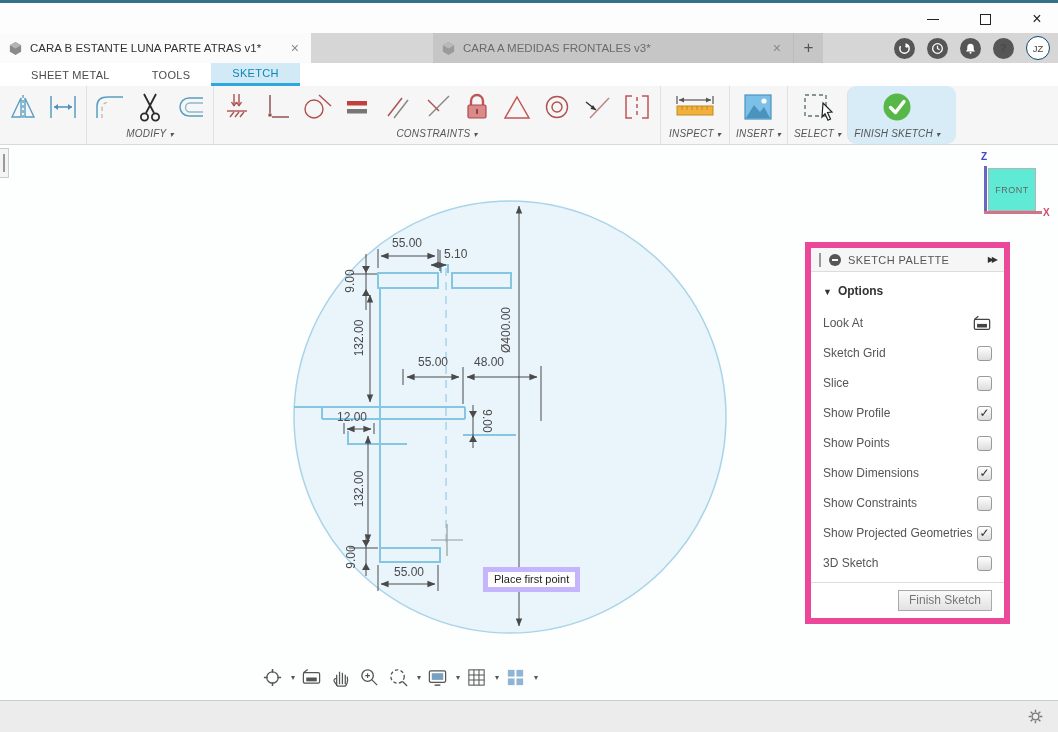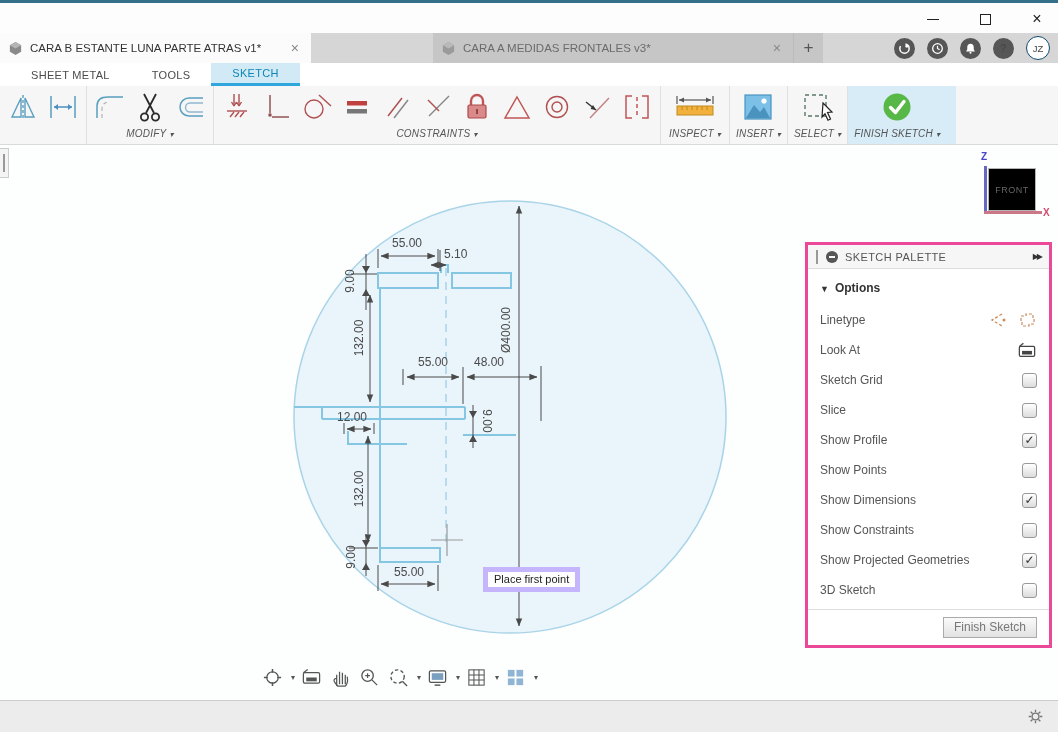--- a/index.html
+++ b/index.html
@@ -37,49 +37,49 @@
   .rtab.active { background:#d2eaf6; color:#0d86b8; border-bottom:3px solid #2fa7dc; }
 
   
   .ribbon { height:59px; background:#f6f6f6; border-bottom:1px solid #d9d9d9; display:flex; align-items:stretch; }
   .rgroup { display:flex; flex-direction:column; justify-content:space-between; padding:3px 6px 2px 6px; }
   .rgroup + .rgroup { border-left:1px solid #e0e0e0; }
   .ricons { display:flex; align-items:center; gap:6px; }
   .rbtn { width:34px; height:36px; display:flex; align-items:center; justify-content:center; }
   .rlabel { font-size:10px; color:#555; text-align:center; height:14px; letter-spacing:.2px; white-space:nowrap;font-style:italic; }
   .rlabel .caret { font-size:8px; color:#555; margin-left:3px; }
-  .rgroup.finish { background:#d7ecf7; padding-right:16px; }
+  .rgroup.finish { background:#d7ecf7; padding-right:16px;border-radius:9px; }
 
   
   .canvas { position:relative; width:1058px; height:555px; background:#fdfefe; }
   .sketchsvg { position:absolute; left:0; top:0; }
   svg text { font-family:"Liberation Sans", sans-serif; font-size:12px; fill:#4a4a4a; }
   .lefthandle { position:absolute; left:0; top:3px; width:9px; height:30px; background:#f4f4f4;
                 border:1px solid #ccc; border-left:none; }
   .lefthandle::after { content:""; position:absolute; left:3px; top:5px; width:2px; height:18px; background:#999; }
 
   .viewcube { position:absolute; left:975px; top:8px; width:75px; height:72px; }
-  .vc-face { position:absolute; left:13px; top:15px; width:48px; height:43px; background:#000000;
+  .vc-face { position:absolute; left:13px; top:15px; width:48px; height:43px; background:#5eead4;
              border:1px solid #b5b5b5; display:flex; align-items:center; justify-content:center;
              font-size:9px; color:#666; letter-spacing:.5px; }
   .vc-z { position:absolute; left:9px; top:13px; width:3px; height:47px; background:#6868c0; }
   .vc-x { position:absolute; left:9px; top:58px; width:58px; height:3px; background:#cc7788; }
   .vc-zlbl { position:absolute; left:6px; top:-2px; color:#4646c8; font-size:10px; font-weight:bold; }
   .vc-xlbl { position:absolute; left:68px; top:54px; color:#d44a6a; font-size:10px; font-weight:bold; }
 
   .tooltip { position:absolute; left:483px; top:422px; background:#fdfdfd; border:5px solid #c4b5fd;
              font-size:11px; color:#222; padding:1px 6px 2px 6px; white-space:nowrap; }
 
   .navbar { position:absolute; left:260px; top:520px; display:flex; align-items:center; gap:4px; }
   .navbtn { display:flex; align-items:center; padding:2px 2px; }
   .navcaret { font-size:8px; color:#555; margin-left:2px; }
 
   
-  .palette { position:absolute; left:805px; top:97px; width:247px; background:#fff;
-             border:3px solid #ec4899; }
+  .palette { position:absolute; left:805px; top:97px; width:205px; background:#fff;
+             border:6px solid #ec4899; }
   .pal-head { height:24px; background:#f6f6f6; border-bottom:1px solid #ddd; display:flex;
               align-items:center; padding:0 8px; font-size:11px; color:#555; letter-spacing:.4px; }
   .pal-grip { width:2px; height:14px; border-left:2px solid #999; border-right:0; margin-right:8px; }
   .pal-dot { width:12px; height:12px; border-radius:50%; background:#555; margin-right:7px; position:relative; }
   .pal-dot::after { content:""; position:absolute; left:3px; top:5px; width:6px; height:2px; background:#f6f6f6; }
   .pal-expand { margin-left:auto; font-size:8px; color:#333; letter-spacing:-2px; }
   .pal-body { padding:8px 12px 4px 12px; }
   .pal-section { font-size:12px; font-weight:bold; color:#333; margin:4px 0 10px 0; }
   .pal-section .tri { font-size:9px; margin-right:6px; color:#333; }
   .pal-row { display:flex; align-items:center; height:30px; font-size:12px; color:#555; }
@@ -494,32 +494,20 @@
     <div class="palette">
       <div class="pal-head">
         <span class="pal-grip"></span>
         <span class="pal-dot"></span>
         <span>SKETCH PALETTE</span>
         <span class="pal-expand">▶▶</span>
       </div>
       <div class="pal-body">
         <div class="pal-section"><span class="tri">▼</span><span>Options</span></div>
 
-        <div class="pal-row">
-          <span>Linetype</span>
-          <span class="ctrl">
-            <svg width="20" height="18" viewBox="0 0 20 18">
-                <path d="M15,3 L5,9 L15,15" fill="none" stroke="#c98b5f" stroke-width="1.3" stroke-dasharray="3 2"></path>
-                <circle cx="17" cy="9" r="1.5" fill="#c98b5f"></circle>
-              </svg>
-            <svg width="20" height="18" viewBox="0 0 20 18">
-                <path d="M4,5 H9 V3 H16 V8 H17 V13 H12 V15 H5 V10 H4 Z" fill="none" stroke="#c98b5f" stroke-width="1.2" stroke-dasharray="3 2"></path>
-              </svg>
-          </span>
-        </div>
 
         <div class="pal-row">
           <span>Look At</span>
           <span class="ctrl">
             <svg width="20" height="18" viewBox="0 0 22 20">
                 <rect x="2.5" y="6" width="17" height="11" rx="1.5" fill="none" stroke="#444" stroke-width="1.4"></rect>
                 <rect x="5.5" y="11" width="11" height="4" fill="#444"></rect>
                 <path d="M2.5,6 L7,2.5" stroke="#444" stroke-width="1.4"></path>
               </svg>
           </span>

